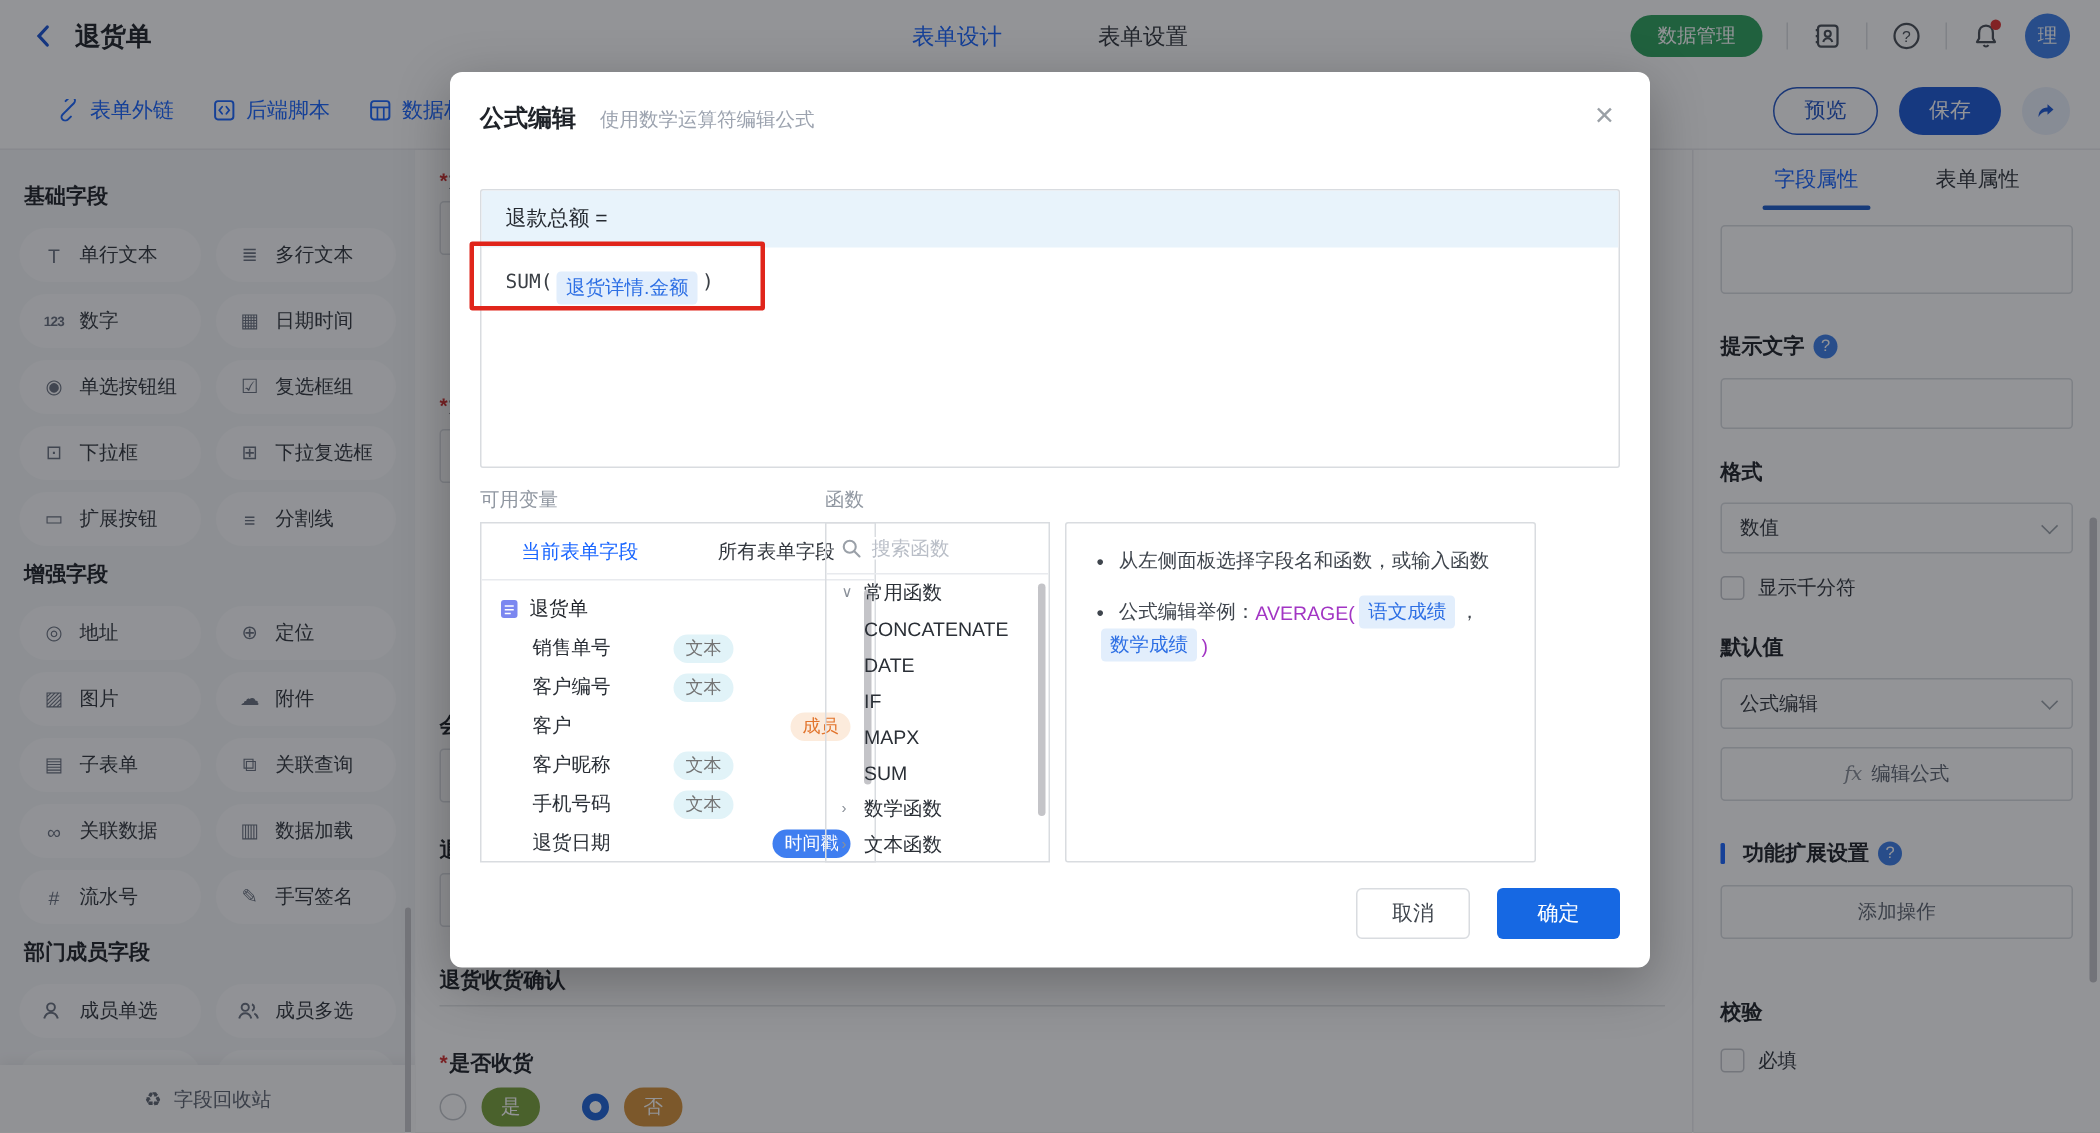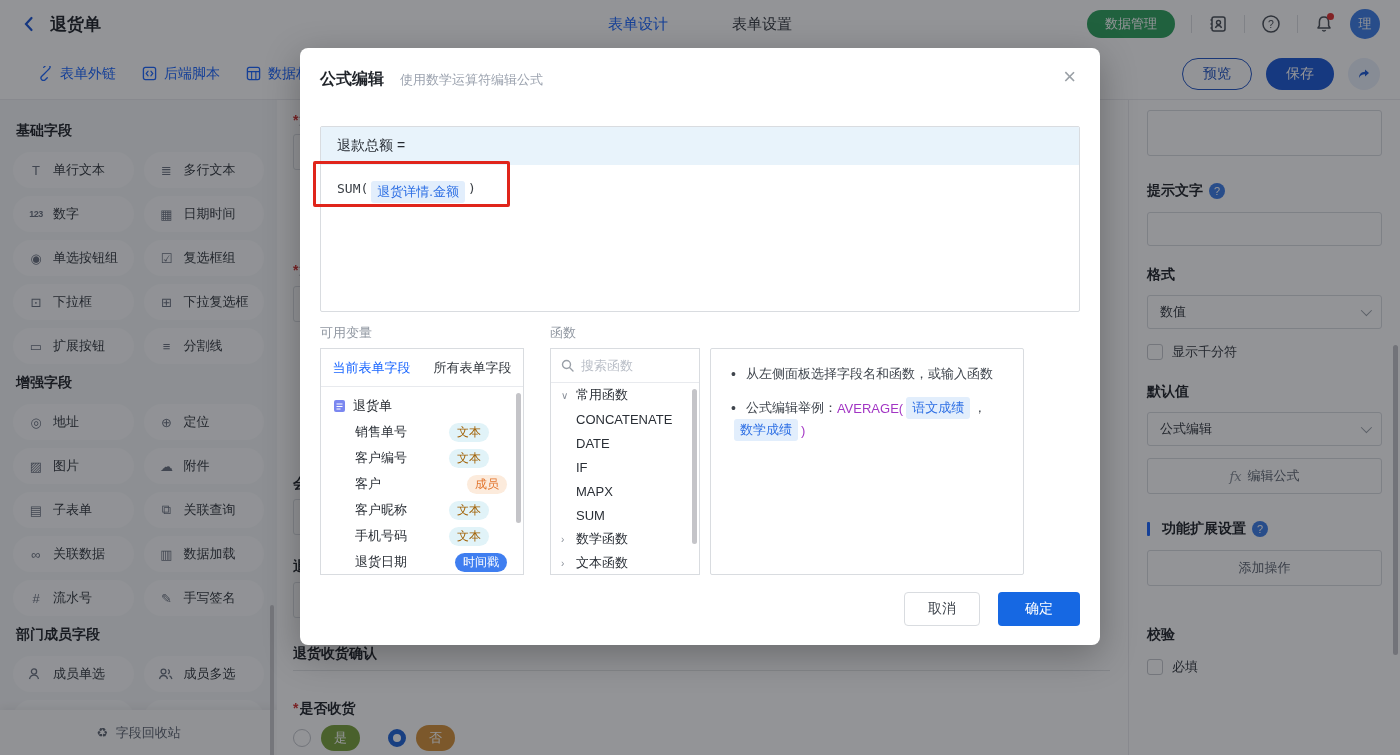--- a/index.html
+++ b/index.html
@@ -106,30 +106,30 @@
            border-radius:2px; overflow:hidden; }
   .f-head { height:38px; background:#E8F3FB; display:flex; align-items:center; padding:0 16px;
             font-size:14px; color:#252a31; }
   .f-body { padding:16px; font-family:"DejaVu Sans Mono",monospace; font-size:13px; color:#3a3f45;
             display:flex; }
   .chip { background:#E2EEFC; color:#2D6FE4; font-family:"Liberation Sans","DejaVu Sans",sans-serif;
           font-size:13px; padding:2px 6px; border-radius:3px; margin:0 3px; }
   .annotation { position:absolute; left:13px; top:113px; width:197px; height:46px;
                 border:3px solid #E0251B; border-radius:2px; z-index:5; pointer-events:none; }
   .m-sec-label { position:absolute; font-size:13px; color:#9097a1; }
-  .varbox { position:absolute; left:20px; top:300px; width:204px; height:227px; border:1px solid #d9dce0;
+  .varbox { position:absolute; left:20px; top:300px; width:264px; height:227px; border:1px solid #d9dce0;
             overflow:hidden; }
   .var-tabs { height:38px; border-bottom:1px solid #e8eaee; display:flex; }
   .var-tab { flex:1; display:flex; align-items:center; justify-content:center; font-size:13px; color:#33383f; }
   .var-tab.active { color:#1a66ff; }
   .tree { padding:6px 10px 0 12px; position:relative; }
   .t-root { display:flex; align-items:center; gap:7px; height:26px; font-size:13px; }
   .t-row { display:flex; align-items:center; height:26px; font-size:13px; padding-left:22px; color:#2a2f36; }
   .t-pill { margin-left:auto; margin-right:6px; font-size:12px; padding:1px 8px; border-radius:10px; }
-  .p-text { background:#E1F3F8; color:#a16207;margin-left:42px; }
+  .p-text { background:#E1F3F8; color:#737373;margin-left:42px; }
   .p-member { background:#FCEBDC; color:#E2742C; }
   .p-ts { background:#3F7EF0; color:#fff; }
   .var-scroll { position:absolute; right:2px; top:44px; width:5px; height:130px; border-radius:3px; background:#c4c4c8; }
   .fnbox { position:absolute; left:250px; top:300px; width:150px; height:227px; border:1px solid #d9dce0;
            overflow:hidden; }
   .fn-search { height:34px; border-bottom:1px solid #e8eaee; display:flex; align-items:center; padding:0 10px; gap:7px; }
   .fn-search input { border:none; outline:none; width:100px; font-size:13px; color:#33383f;
                      font-family:"Liberation Sans","DejaVu Sans",sans-serif; }
   .fn-search input::placeholder { color:#b9bec7; }
   .fn-row { display:flex; align-items:center; height:24px; font-size:13px; color:#2a2f36; padding-left:10px; gap:5px; }
@@ -365,20 +365,24 @@
     <div class="cv-label" style="top:600px"><span class="req">*</span><span>是否收货</span></div>
     <div class="cv-radio-row" style="top:625px">
       <span class="radio"></span>
       <span class="opt-pill opt-yes">是</span>
       <span class="radio sel"></span>
       <span class="opt-pill opt-no">否</span>
     </div>
   </div>
 
   <div class="rightpanel">
+    <div class="rp-tabs">
+      <span class="rp-tab active">字段属性</span>
+      <span class="rp-tab">表单属性</span>
+    </div>
     <div class="rp-box" style="height:46px;margin-top:10px"></div>
     <div class="rp-label" style="margin-top:26px">
       <span>提示文字</span>
       <span class="qbadge">?</span>
     </div>
     <div class="rp-box" style="height:34px;margin-top:12px"></div>
     <div class="rp-label" style="margin-top:20px">格式</div>
     <div class="rp-select" style="margin-top:11px">
       <span>数值</span>
       <span class="caret"></span>

